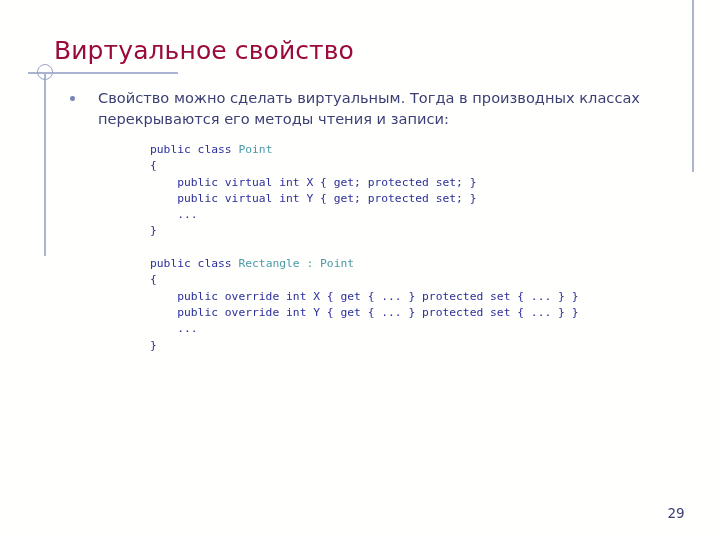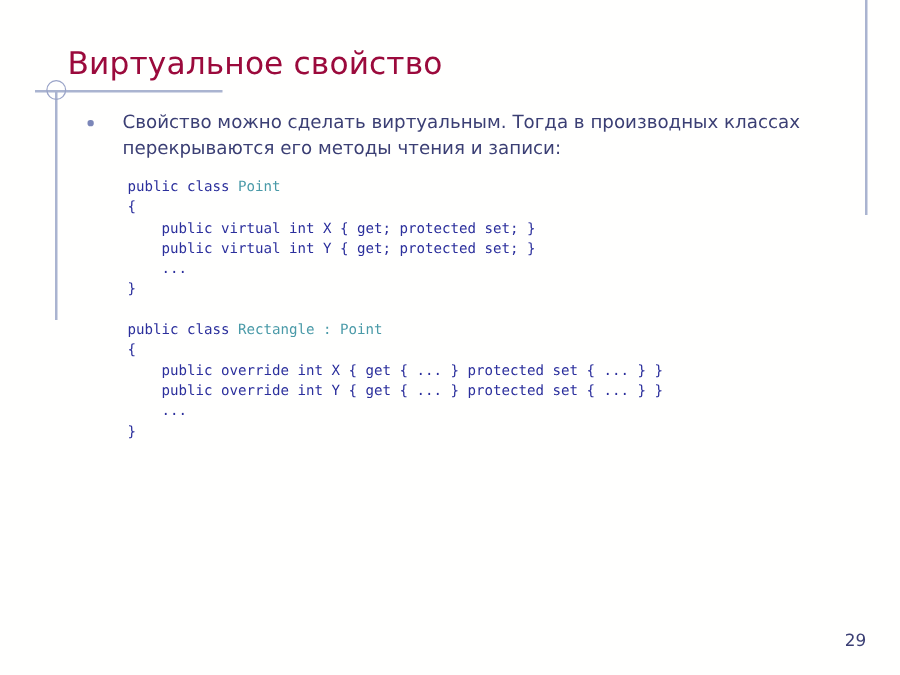--- a/index.html
+++ b/index.html
@@ -104,33 +104,33 @@
 
   
   .code {
     margin: 13px 0 0 32px;
     font-family: "DejaVu Sans Mono", monospace;
     font-size: 11.3px;
     line-height: 16.3px;
     color: #2b2f9c;
     white-space: pre;
   }
-  .code .ln { display: block; min-height: 16.3px; }
+  .code .ln { display: block; min-height: 16.3px; margin-left: 48px; }
   .code .type { color: #4a9aa8; }
   .code .blank { display: block; height: 16.3px; }
 
   .gap-after-code { height: 18px; }
 
   
   .page-num {
     position: absolute;
     left: 659px;
     top: 505px;
     width: 34px;
-    text-align: right;
+    text-align: center;
     font-size: 13.5px;
     color: #3b3f74;
   }
 </style>
 </head>
 <body>
 
 <div id="slide">
 
   <div class="deco-line-right"></div>

